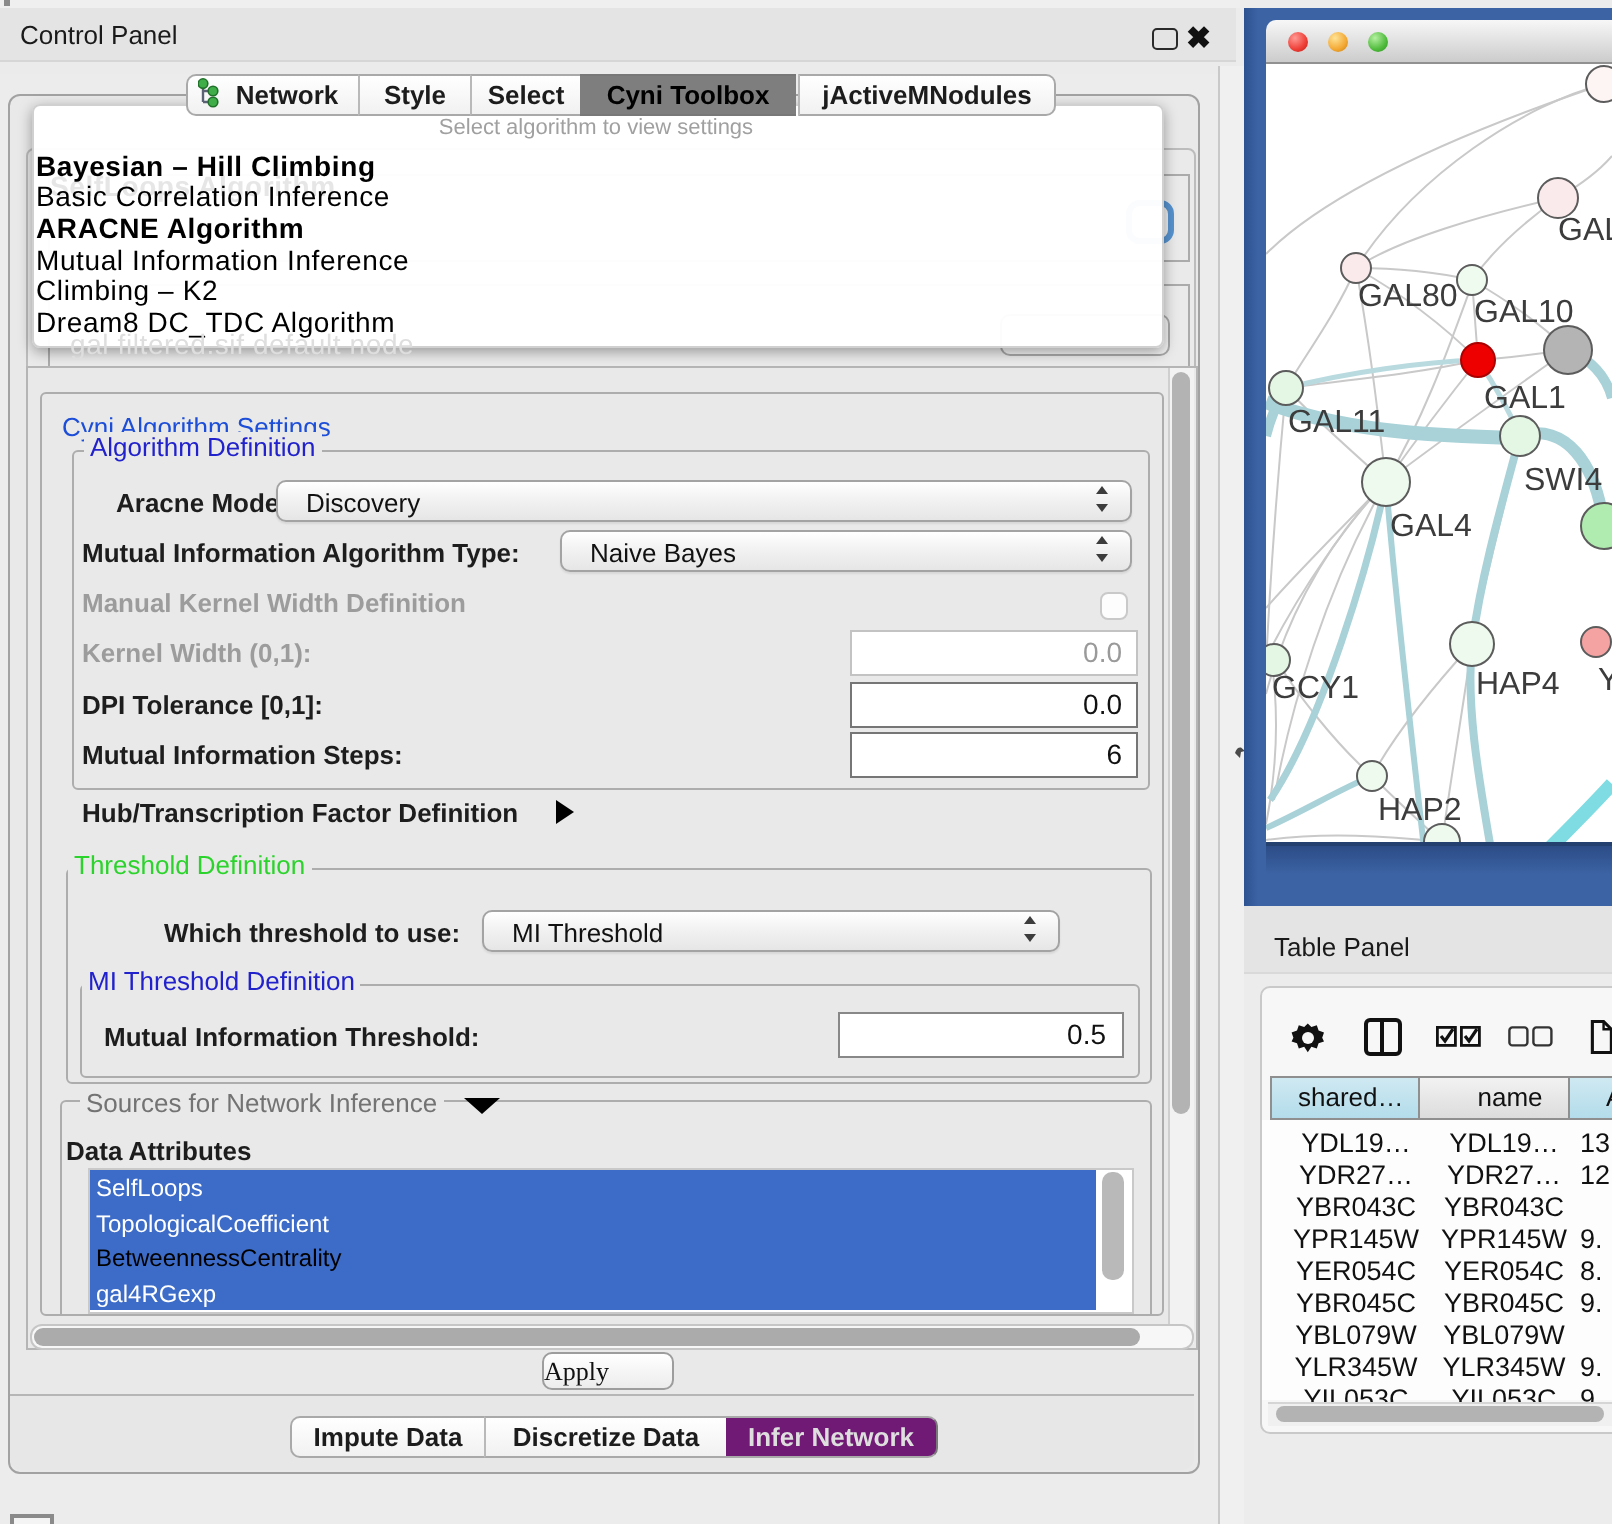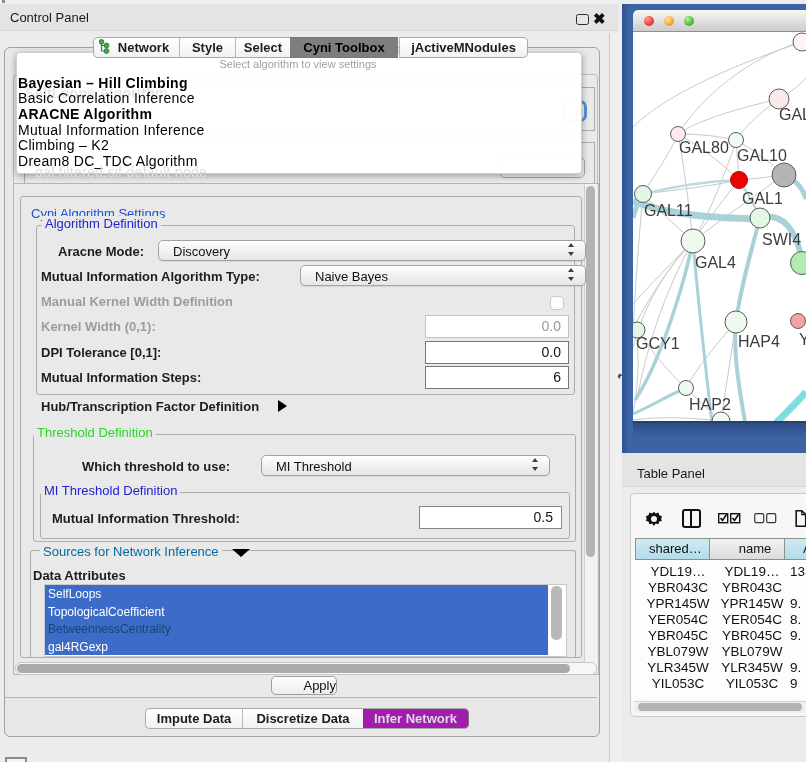--- a/index.html
+++ b/index.html
@@ -3,21 +3,21 @@
 <meta charset="utf-8">
 <style>
   html,body{margin:0;padding:0;}
   #page{position:relative;width:806px;height:762px;background:#ececec;
         font-family:"Liberation Sans",sans-serif;overflow:hidden;}
   .abs{position:absolute;}
   .lbl{position:absolute;font-size:13px;font-weight:bold;color:#1d1d1d;white-space:nowrap;}
   .glbl{position:absolute;font-size:13px;font-weight:bold;color:#9c9c9c;white-space:nowrap;}
   .combo{position:absolute;border:1px solid #a3a3a3;border-radius:5px;
          background:linear-gradient(#ffffff, #f2f2f2 45%, #e6e6e6);
-         box-shadow:0 1px 1px rgba(0,0,0,0.08);margin-left:20px;}
+         box-shadow:0 1px 1px rgba(0,0,0,0.08);}
   .combo .ctext{position:absolute;left:14px;top:3px;font-size:13px;color:#111;}
   .stepper{position:absolute;width:8px;height:13px;}
   .stepper:before{content:"";position:absolute;left:0;top:0;
      border-left:3.5px solid transparent;border-right:3.5px solid transparent;border-bottom:4.5px solid #3c3c3c;}
   .stepper:after{content:"";position:absolute;left:0;bottom:0;
      border-left:3.5px solid transparent;border-right:3.5px solid transparent;border-top:4.5px solid #3c3c3c;}
   .field{position:absolute;background:#fff;font-size:14px;color:#111;text-align:right;}
   .group{position:absolute;border:1px solid #adadad;border-radius:3px;}
   .gtitle{position:absolute;top:-9px;font-size:13px;background:#e9e9e9;padding:0 3px;white-space:nowrap;}
   .tab{position:absolute;z-index:30;top:37px;height:19px;border-top:1px solid #a9a9a9;border-bottom:1px solid #a9a9a9;
@@ -109,41 +109,41 @@
       <span class="stepper" style="right:9px;top:2px;"></span>
     </div>
 
   <div class="group" style="left:40px;top:492px;width:528px;height:45px;"></div>
   <div class="gtitle" style="left:41px;top:483px;color:#2222cc;">MI Threshold Definition</div>
 
   <div class="lbl" style="left:52px;top:511px;">Mutual Information Threshold:</div>
   <div class="field" style="left:419px;top:506px;width:141px;height:21px;border:1px solid #888888;line-height:21px;"><span style="margin-right:8px;">0.5</span></div>
 
   <div class="group" style="left:30px;top:550px;width:544px;height:106px;border-bottom:none;border-radius:3px 3px 0 0;"></div>
-  <div class="gtitle" style="left:40px;top:544px;color:#0369a1;">Sources for Network Inference</div>
+  <div class="gtitle" style="left:40px;top:544px;color:#737373;">Sources for Network Inference</div>
   <div class="abs" style="left:232px;top:549px;width:0;height:0;border-left:9px solid transparent;border-right:9px solid transparent;border-top:8.5px solid #000;"></div>
 
   <div class="lbl" style="left:33px;top:568px;">Data Attributes</div>
 
   <div class="abs" style="left:44px;top:584px;width:521px;height:71px;background:#ffffff;border:1px solid #c9c9c9;"></div>
   <div class="abs" style="left:45px;top:585px;width:503px;height:70px;background:#3d6cc8;"></div>
   <div class="abs" style="left:48px;top:587px;font-size:12px;color:#fff;">SelfLoops</div>
   <div class="abs" style="left:48px;top:604.5px;font-size:12px;color:#fff;">TopologicalCoefficient</div>
-  <div class="abs" style="left:48px;top:622px;font-size:12px;color:#0c4a6e;">BetweennessCentrality</div>
+  <div class="abs" style="left:48px;top:622px;font-size:12px;color:#000000;">BetweennessCentrality</div>
   <div class="abs" style="left:48px;top:639.5px;font-size:12px;color:#fff;">gal4RGexp</div>
   <div class="abs" style="left:551px;top:586px;width:11px;height:54px;background:#b9b9b9;border-radius:5px;"></div>
 
   <div class="abs" style="left:5px;top:697px;width:592px;height:1px;background:#b6b6b6;"></div>
   <div class="abs" style="left:5px;top:698px;width:592px;height:37px;background:#e7e7e7;border-radius:0 0 6px 6px;"></div>
 
-  <div class="abs" style="left:271px;top:676px;width:64px;height:17px;border:1px solid #9d9d9d;border-radius:5px;background:linear-gradient(#ffffff,#ececec);text-align:right;line-height:17px;font-size:13px;color:#111;">Apply</div>
+  <div class="abs" style="left:271px;top:676px;width:64px;height:17px;border:1px solid #9d9d9d;border-radius:5px;background:linear-gradient(#ffffff,#ececec);text-align:left;line-height:17px;font-size:13px;color:#111;font-family:Liberation Serif, serif;">Apply</div>
 
   <div class="tab" style="left:145px;top:708px;width:96px;border-left:1px solid #a9a9a9;border-radius:5px 0 0 5px;">Impute Data</div>
   <div class="tab" style="left:242px;top:708px;width:120px;border-left:1px solid #b9b9b9;">Discretize Data</div>
-  <div class="tab" style="left:363px;top:708px;width:105px;background:#a21caf;color:#dedede;border-right:1px solid #787878;border-radius:0 5px 5px 0;">Infer Network</div>
+  <div class="tab" style="left:363px;top:708px;width:105px;background:#701a75;color:#dedede;border-right:1px solid #787878;border-radius:0 5px 5px 0;">Infer Network</div>
 
   <div class="abs" style="left:5px;top:757px;width:18px;height:10px;border:2px solid #8a8a8a;background:#f4f4f4;"></div>
 
   <div class="abs" style="left:16px;top:52px;width:564px;height:120px;background:rgba(255,255,255,0.97);
        border:1px solid rgba(150,150,150,0.45);border-radius:4px;box-shadow:0 2px 7px rgba(0,0,0,0.35);"></div>
   <div class="abs" style="left:16px;top:58px;width:564px;text-align:center;font-size:11px;color:#a0a0a0;">Select algorithm to view settings</div>
   <div class="popitem" style="left:25px;top:85px;color:#e6e6e6;font-weight:bold;">SelfLoops Algorithm</div>
   <div class="popitem" style="top:74.5px;font-weight:bold;">Bayesian – Hill Climbing</div>
   <div class="popitem" style="top:90px;">Basic Correlation Inference</div>
   <div class="popitem" style="top:105.5px;font-weight:bold;">ARACNE Algorithm</div>
@@ -274,20 +274,21 @@
   </svg>
 
   <div class="abs" style="left:631px;top:560px;width:175px;height:140px;background:#fdfdfd;"></div>
 
   <div class="abs" style="left:635px;top:538px;width:73px;height:20px;background:linear-gradient(#cfe9f2,#b3dcea);border:1px solid #8f8f8f;border-right:none;text-indent:13px;line-height:20px;font-size:13px;color:#111;">shared…</div>
   <div class="abs" style="left:709px;top:538px;width:74px;height:20px;background:linear-gradient(#f2f2f2,#dcdcdc);border:1px solid #8f8f8f;border-right:none;text-align:center;text-indent:16px;line-height:20px;font-size:13px;color:#111;">name</div>
   <div class="abs" style="left:784px;top:538px;width:22px;height:20px;background:linear-gradient(#cfe9f2,#b3dcea);border:1px solid #8f8f8f;border-right:none;line-height:20px;font-size:13px;color:#111;"><span style="margin-left:18px;">A</span></div>
 
   <div class="abs" style="left:641px;top:564px;width:165px;font-size:13.5px;color:#111;line-height:16px;">
     <div><span style="display:inline-block;width:74px;text-align:center;">YDL19…</span><span style="display:inline-block;width:74px;text-align:center;">YDL19…</span><span style="padding-left:1px;">13</span></div>
+    <div><span style="display:inline-block;width:74px;text-align:center;">YDR27…</span><span style="display:inline-block;width:74px;text-align:center;">YDR27…</span><span style="padding-left:1px;">12</span></div>
     <div><span style="display:inline-block;width:74px;text-align:center;">YBR043C</span><span style="display:inline-block;width:74px;text-align:center;">YBR043C</span><span></span></div>
     <div><span style="display:inline-block;width:74px;text-align:center;">YPR145W</span><span style="display:inline-block;width:74px;text-align:center;">YPR145W</span><span style="padding-left:1px;">9.</span></div>
     <div><span style="display:inline-block;width:74px;text-align:center;">YER054C</span><span style="display:inline-block;width:74px;text-align:center;">YER054C</span><span style="padding-left:1px;">8.</span></div>
     <div><span style="display:inline-block;width:74px;text-align:center;">YBR045C</span><span style="display:inline-block;width:74px;text-align:center;">YBR045C</span><span style="padding-left:1px;">9.</span></div>
     <div><span style="display:inline-block;width:74px;text-align:center;">YBL079W</span><span style="display:inline-block;width:74px;text-align:center;">YBL079W</span><span></span></div>
     <div><span style="display:inline-block;width:74px;text-align:center;">YLR345W</span><span style="display:inline-block;width:74px;text-align:center;">YLR345W</span><span style="padding-left:1px;">9.</span></div>
     <div><span style="display:inline-block;width:74px;text-align:center;">YIL053C</span><span style="display:inline-block;width:74px;text-align:center;">YIL053C</span><span style="padding-left:1px;">9</span></div>
   </div>
 
   <div class="abs" style="left:634px;top:701px;width:172px;height:11px;background:#f0f0f0;border-top:1px solid #d5d5d5;"></div>

